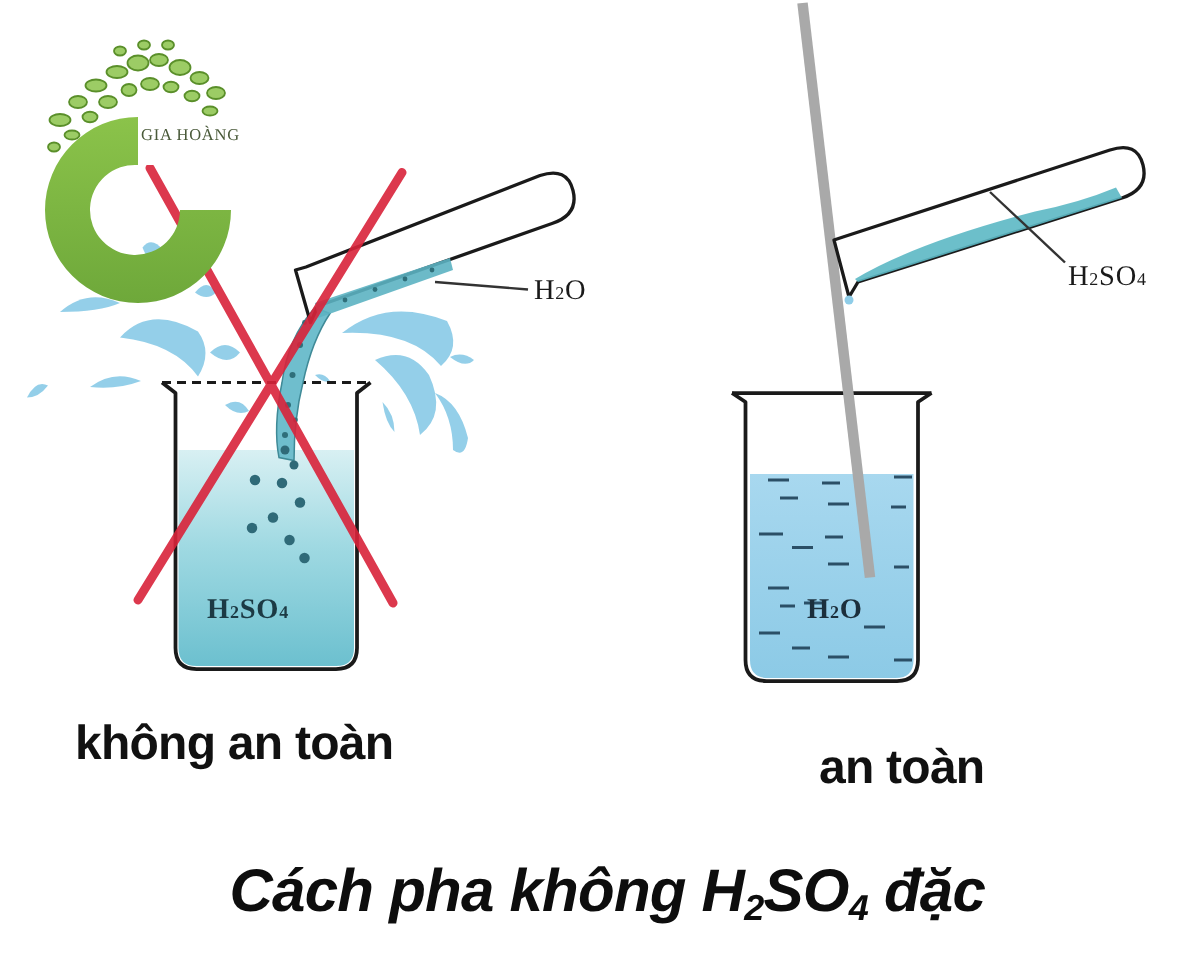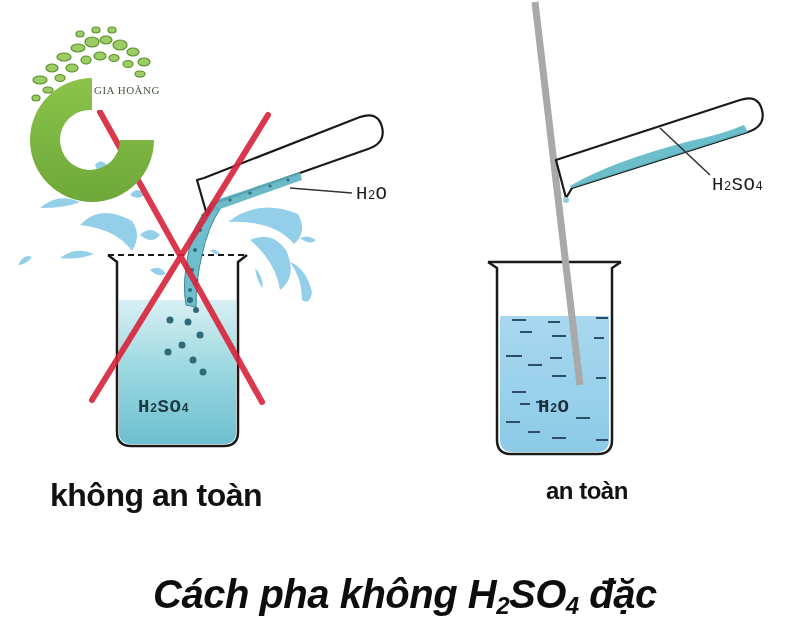--- a/index.html
+++ b/index.html
@@ -1,20 +1,20 @@
 <!DOCTYPE html>
 <html><head>
 <meta charset="utf-8">
 <style>
   html, body { margin:0; padding:0; background:#ffffff; }
   body { width:800px; height:635px; position:relative; overflow:hidden; font-family:"Liberation Sans", sans-serif; }
   #stage { position:absolute; left:0; top:0; width:634px; height:635px; }
   .lbl { position:absolute; color:#111; font-family:"Liberation Sans", sans-serif; font-weight:bold; white-space:nowrap; }
   .cap { position:absolute; color:#0d0d0d; font-family:"Liberation Sans", sans-serif; font-weight:bold; font-style:italic; white-space:nowrap; }
-  .chem { position:absolute; color:#1a1a1a; font-family:Liberation Mono, monospace; font-size:19px; white-space:nowrap; letter-spacing:0.5px; }
+  .chem { position:absolute; color:#1a1a1a; font-family:Liberation Serif, serif; font-size:19px; white-space:nowrap; letter-spacing:0.5px; }
   .chem sub { font-size:12px; vertical-align:baseline; position:relative; top:0; }
   .logo-text { position:absolute; color:#4a5a3a; font-family:"Liberation Serif", serif; font-size:11px; letter-spacing:0.5px; white-space:nowrap; }
 </style>
 </head>
 <body>
 
 <div id="stage">
 
   <svg width="800" height="635" viewBox="0 0 800 635" style="position:absolute;left:0;top:0">
     <defs>
@@ -162,17 +162,17 @@
 
   <div class="chem" style="left:356px; top:183px;"><span>H</span><sub>2</sub><span>O</span></div>
 
   <div class="chem" style="left:138px; top:396px; font-weight:bold; color:#1c3a44;"><span>H</span><sub>2</sub><span>SO</span><sub>4</sub></div>
 
   <div class="chem" style="left:712px; top:174px;"><span>H</span><sub>2</sub><span>SO</span><sub>4</sub></div>
 
   <div class="chem" style="left:538px; top:396px; font-weight:bold; color:#1c2f3c;"><span>H</span><sub>2</sub><span>O</span></div>
 
   <div class="lbl" style="left:50px; top:477px; font-size:32px; letter-spacing:-0.5px;">không an toàn</div>
-  <div class="lbl" style="left:546px; top:477px; font-size:24px; letter-spacing:-0.5px;">an toàn</div>
+  <div class="lbl" style="left:546px; top:493px; font-size:32px; letter-spacing:-0.5px;">an toàn</div>
 
   <div class="cap" style="left:153px; top:572px; font-size:40px; letter-spacing:-0.5px;"><span>Cách pha không H</span><sub style="font-size:24px; vertical-align:-6px;">2</sub><span>SO</span><sub style="font-size:24px; vertical-align:-6px;">4</sub><span> đặc</span></div>
 
 </div>
 
 </body></html>

